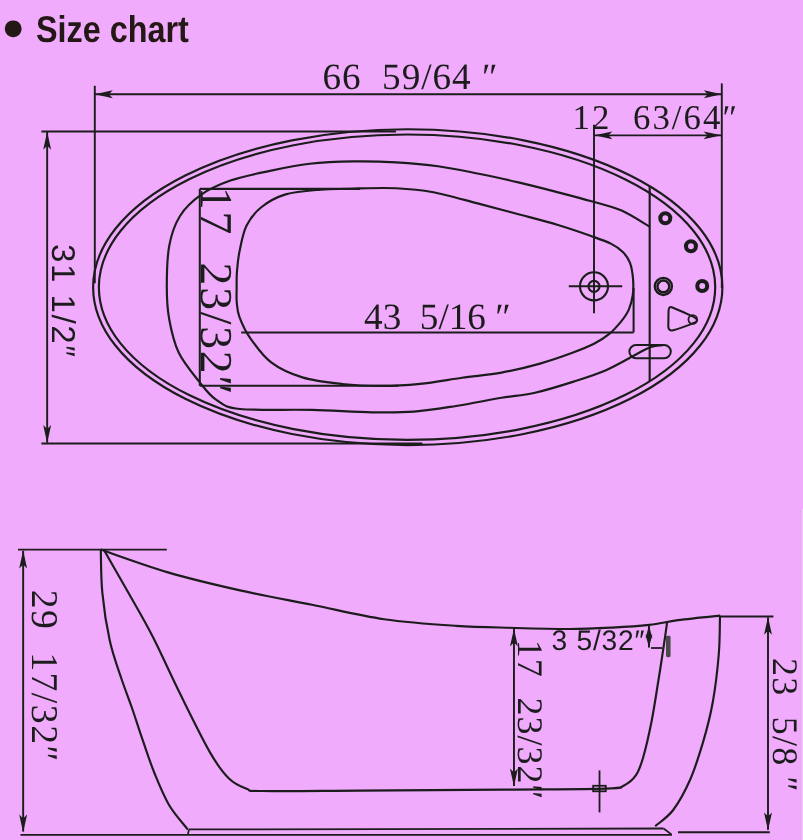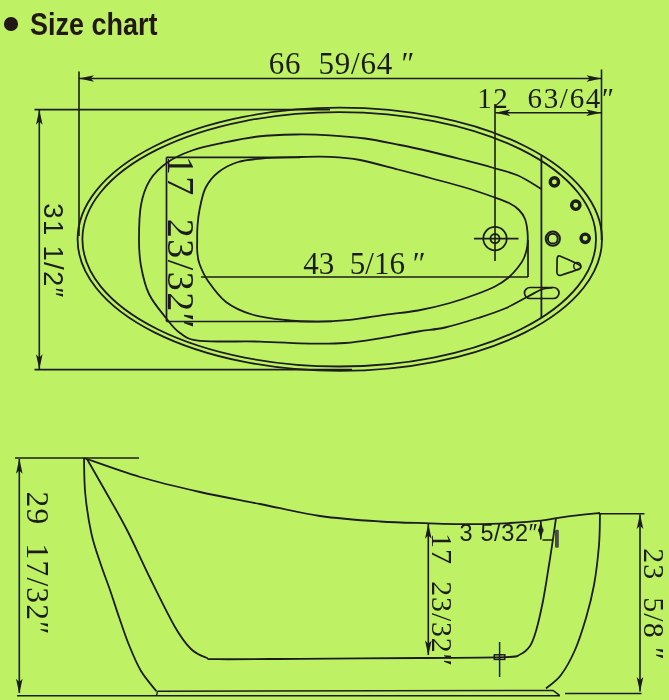--- a/index.html
+++ b/index.html
@@ -1,15 +1,15 @@
 <!DOCTYPE html>
 <html><head><meta charset="utf-8">
 <style>
 html,body{margin:0;padding:0;background:#ffffff;}
-#page{position:relative;width:669px;height:700px;background:#bef264;overflow:hidden;}
+#page{position:relative;width:669px;height:700px;background:#f0abfc;overflow:hidden;}
 h1{position:absolute;left:30px;top:7px;margin:0;font-family:"Liberation Sans",sans-serif;font-weight:bold;font-size:31px;color:#231815;transform:scaleX(0.87);transform-origin:left top;white-space:nowrap;}
 .bullet{position:absolute;left:4px;top:17px;width:13.5px;height:13.5px;border-radius:50%;background:#231815;}
 </style></head>
 <body>
 <div id="page">
 <div class="bullet"></div>
     <h1>Size chart</h1>
 <svg width="669" height="700" viewBox="0 0 669 700" style="position:absolute;left:0;top:0">
 <ellipse cx="339.8" cy="239.3" rx="262.2" ry="131.6" fill="none" stroke="#1c1c1c" stroke-width="1.8"></ellipse>
 <ellipse cx="339.2" cy="239.3" rx="256.8" ry="127.2" fill="none" stroke="#1c1c1c" stroke-width="1.8"></ellipse>

